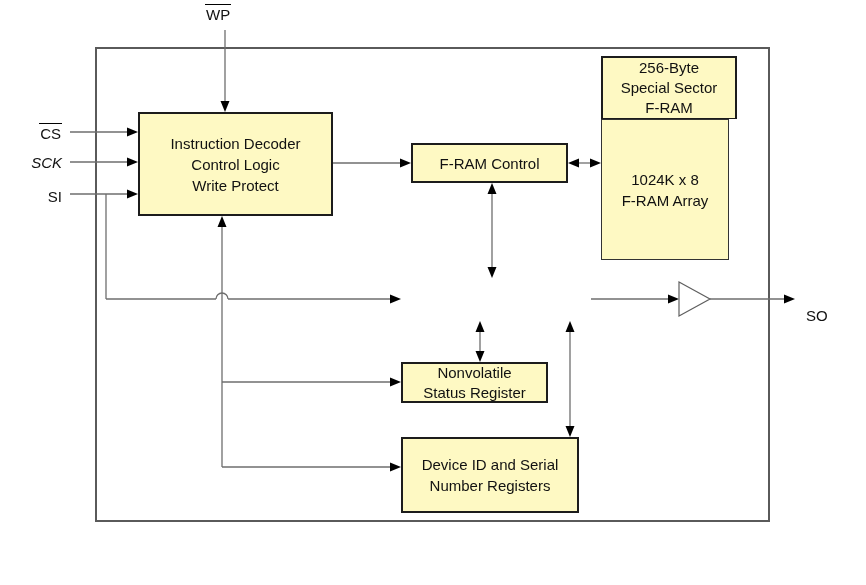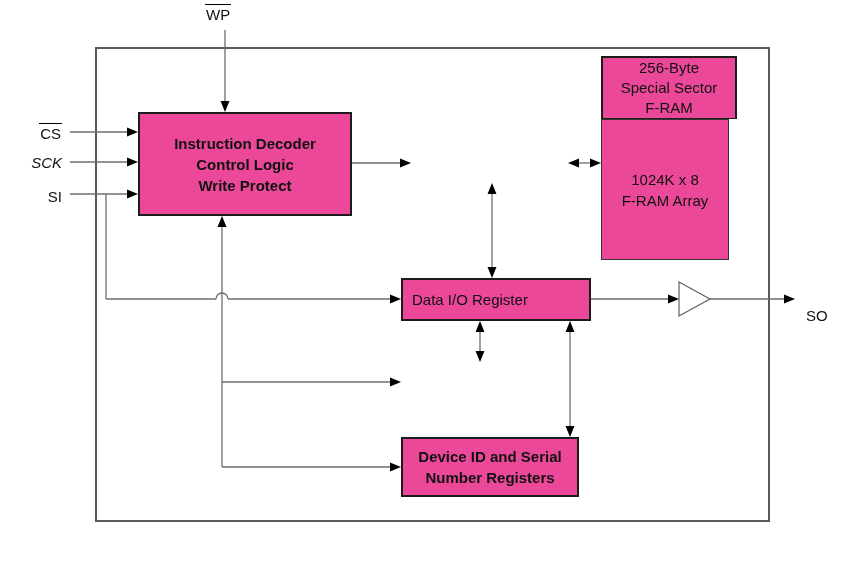--- a/index.html
+++ b/index.html
@@ -20,21 +20,21 @@
   }
   #connectors{
     position:absolute;left:0;top:0;width:866px;height:585px;
   }
   .ln{stroke:#6e6e6e;stroke-width:1.3;fill:none;}
   .ah{fill:#000;stroke:none;}
   .buf{fill:#fff;stroke:#5f5f5f;stroke-width:1.2;}
   .block{
     position:absolute;
     box-sizing:border-box;
-    background:#ec4899;
+    background:#fef9c3;
     border:2px solid #1c1c1c;
     display:flex;align-items:center;justify-content:center;
     text-align:center;
     font-size:15px;line-height:21px;
     white-space:pre-line;
     color:#111;
   }
   #blk-special{line-height:20px;border-bottom-width:1px;}
   #blk-array{border-width:1px;border-color:#333;}
   #blk-status{line-height:20px;}
@@ -134,36 +134,38 @@
     <g>
       <polygon class="buf" points="679,282 679,316 710,299"></polygon>
     </g>
 
     <g>
       <path class="ln" d="M710,299 H784"></path>
       <path class="ah" d="M795,299 L784,294.5 L784,303.5 Z"></path>
     </g>
   </svg>
 
-  <div class="block" id="blk-decoder" style="left:138px;top:112px;width:214px;height:104px;font-weight:bold;">Instruction Decoder
+  <div class="block" id="blk-decoder" style="left:138px;top:112px;width:195px;height:104px;">Instruction Decoder
 Control Logic
 Write Protect</div>
 
+  <div class="block" id="blk-control" style="left:411px;top:143px;width:157px;height:40px;">F-RAM Control</div>
 
   <div class="block" id="blk-special" style="left:601px;top:56px;width:136px;height:63px;">256-Byte
 Special Sector
 F-RAM</div>
 
   <div class="block" id="blk-array" style="left:601px;top:119px;width:128px;height:141px;">1024K x 8
 F-RAM Array</div>
 
-  <div class="block" id="blk-dataio" style="left:401px;top:278px;width:190px;height:43px;">Data I/O Register</div>
 
+  <div class="block" id="blk-status" style="left:401px;top:362px;width:147px;height:41px;">Nonvolatile
+Status Register</div>
 
-  <div class="block" id="blk-devid" style="left:401px;top:437px;width:178px;height:60px;font-weight:bold;">Device ID and Serial
+  <div class="block" id="blk-devid" style="left:401px;top:437px;width:178px;height:76px;">Device ID and Serial
 Number Registers</div>
 
   <div class="sig" style="left:205px;top:4px;width:44px;">
     <span class="ovl">WP</span>
   </div>
 
   <div class="sig" style="left:16px;top:123px;width:46px;text-align:right;">
     <span class="ovl">CS</span>
   </div>
 

